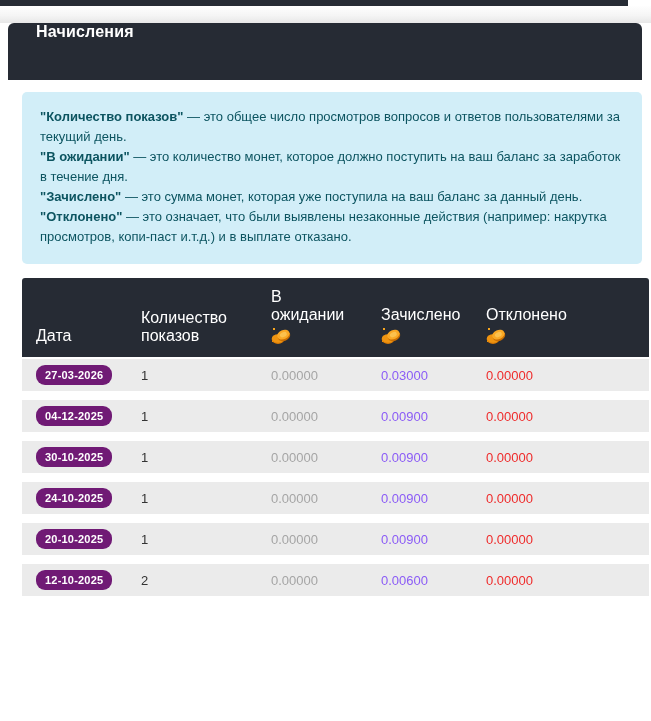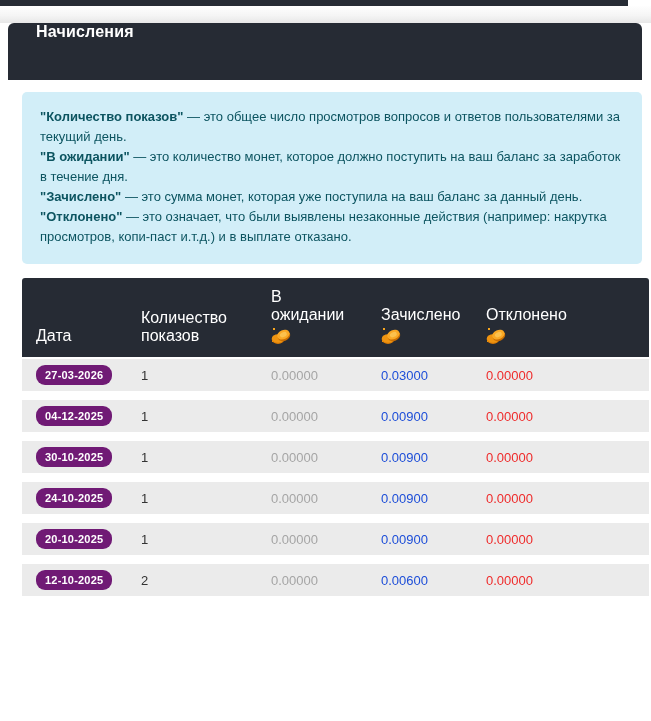--- a/index.html
+++ b/index.html
@@ -85,21 +85,21 @@
     background: #701a75;
     color: #ffffff;
     font-size: 11px;
     font-weight: bold;
     padding: 4px 9px 4px 9px;
     border-radius: 9px;
     letter-spacing: 0.2px;
   }
   .val-qty  { color: #333333; }
   .val-pend { color: #a5a5a5; }
-  .val-cred { color: #1d4ed8; }
+  .val-cred { color: #8b5cf6; }
   .val-rej  { color: #ef2b2b; }
 </style>
 </head>
 <body>
 
 <div class="top-strip"></div>
 <div class="shadow-band"></div>
 
 <section class="panel">
   <header class="panel-header">

